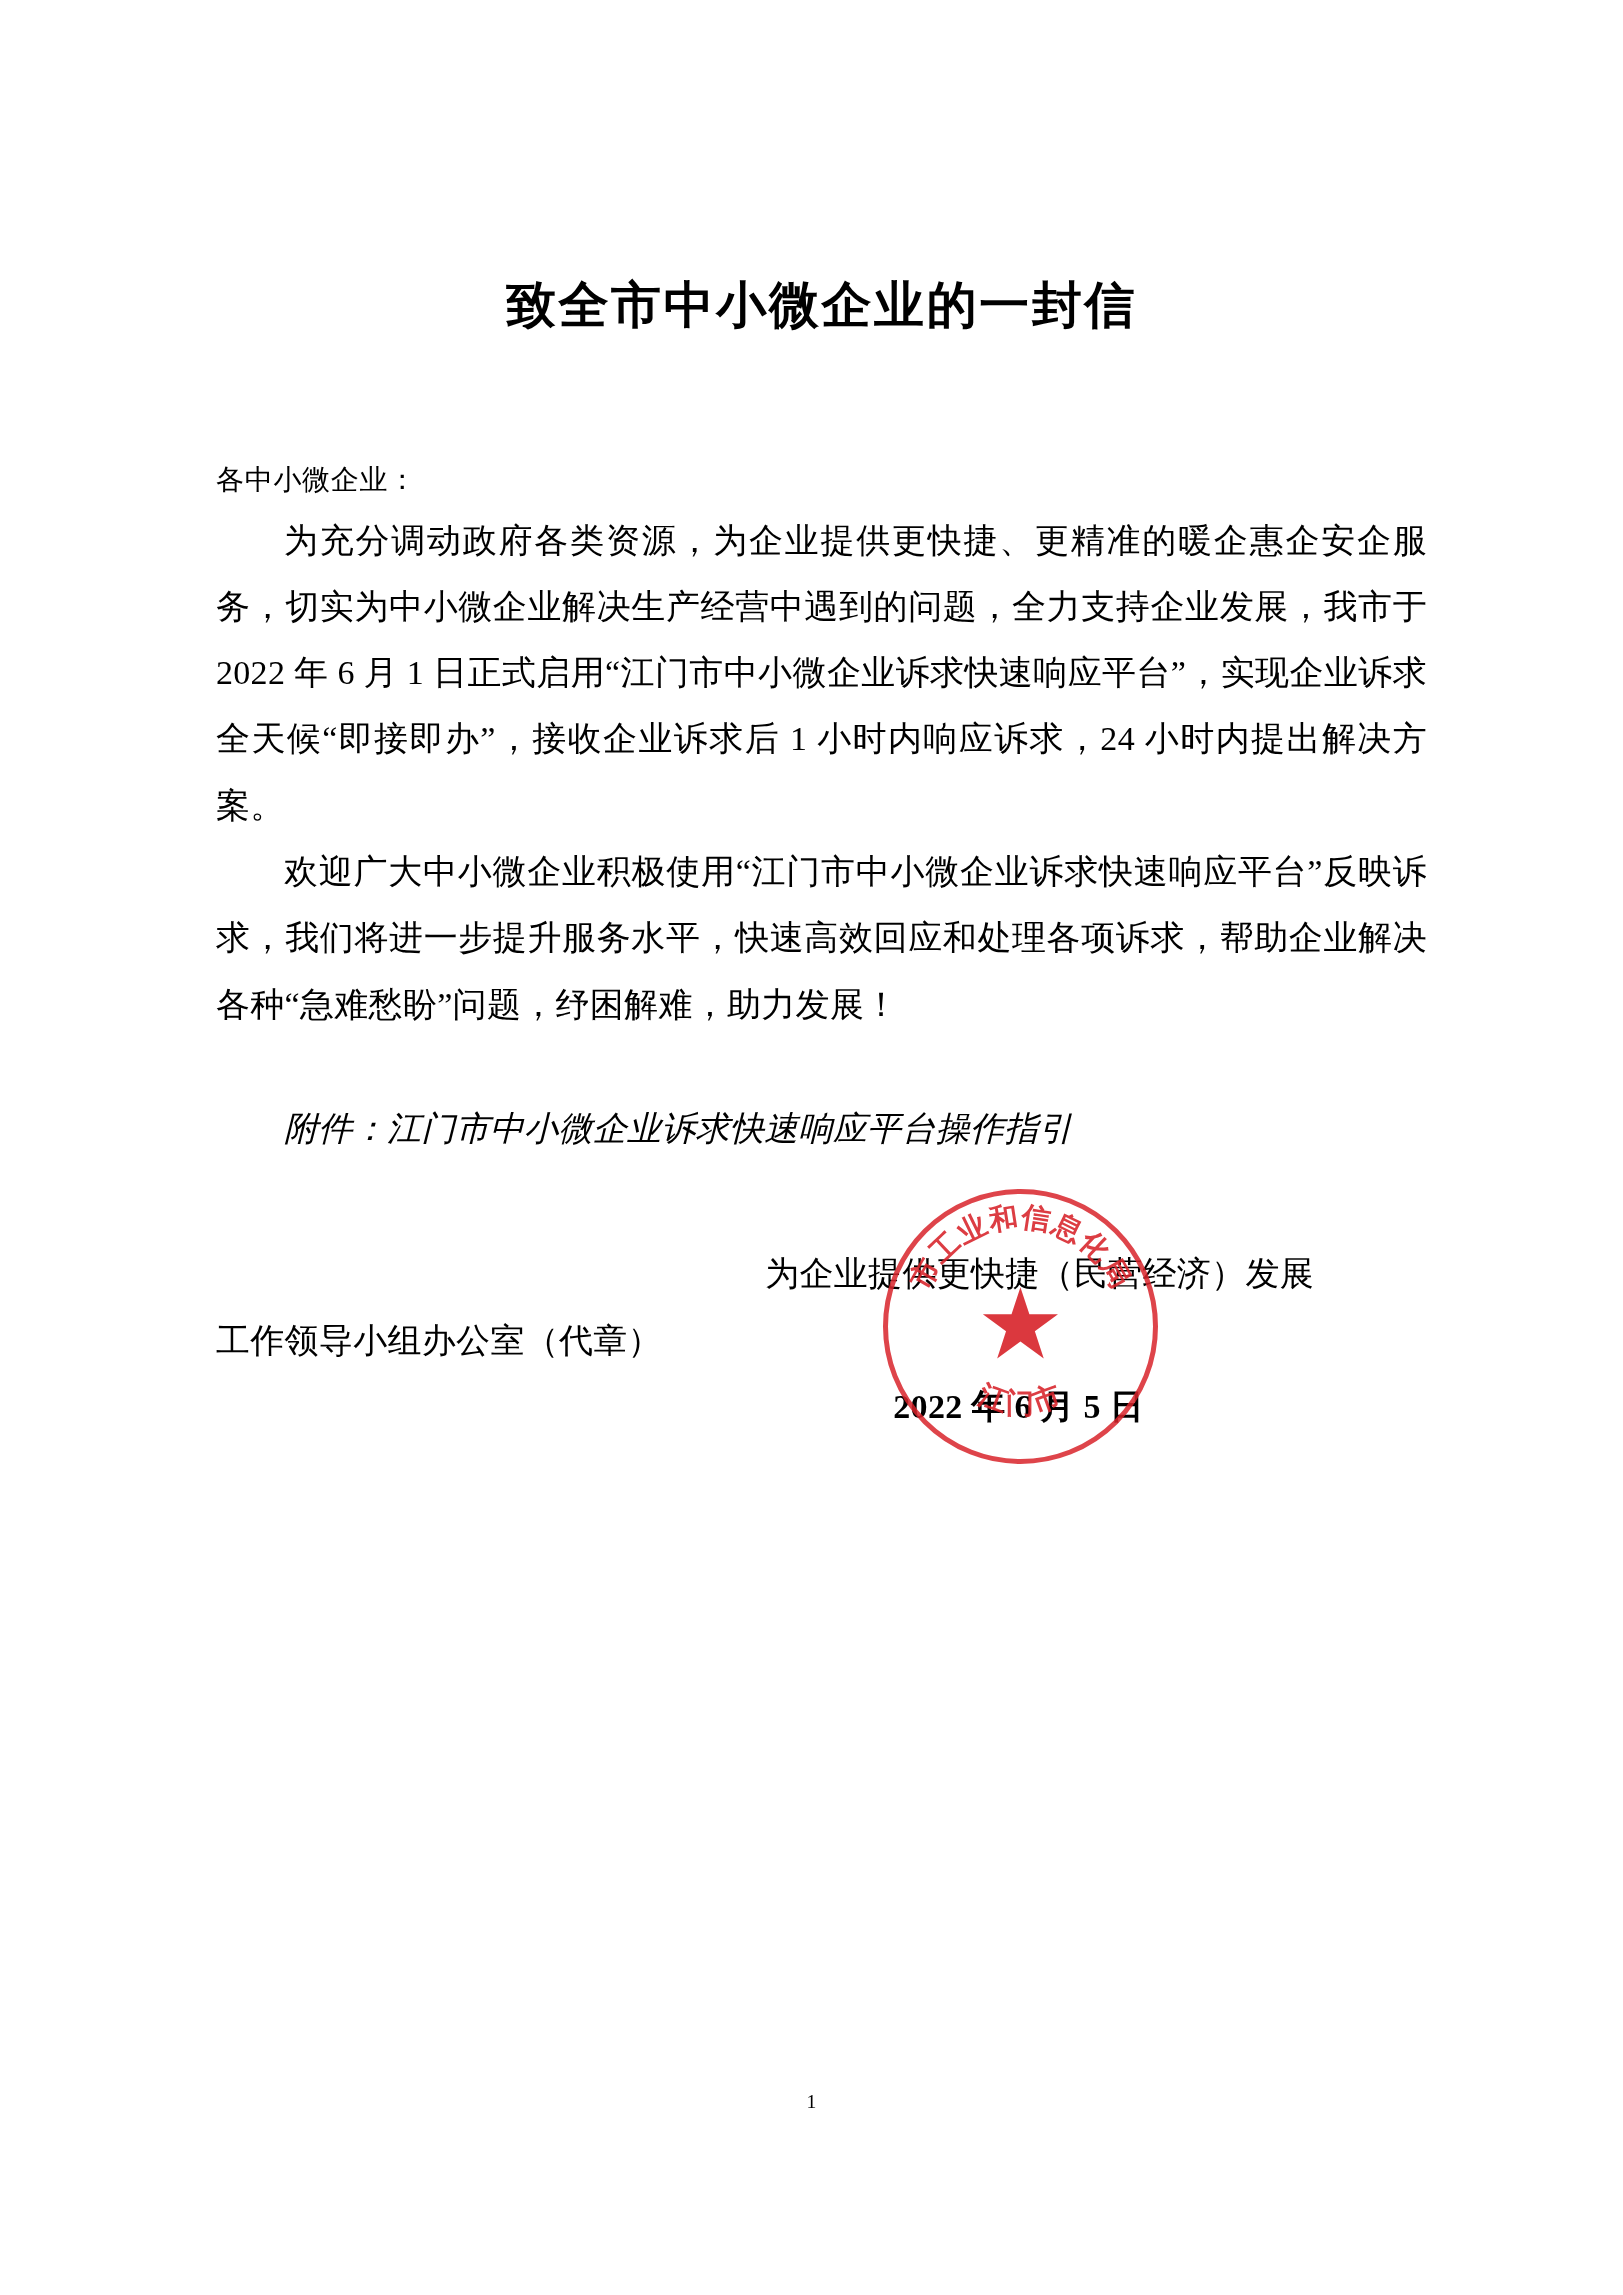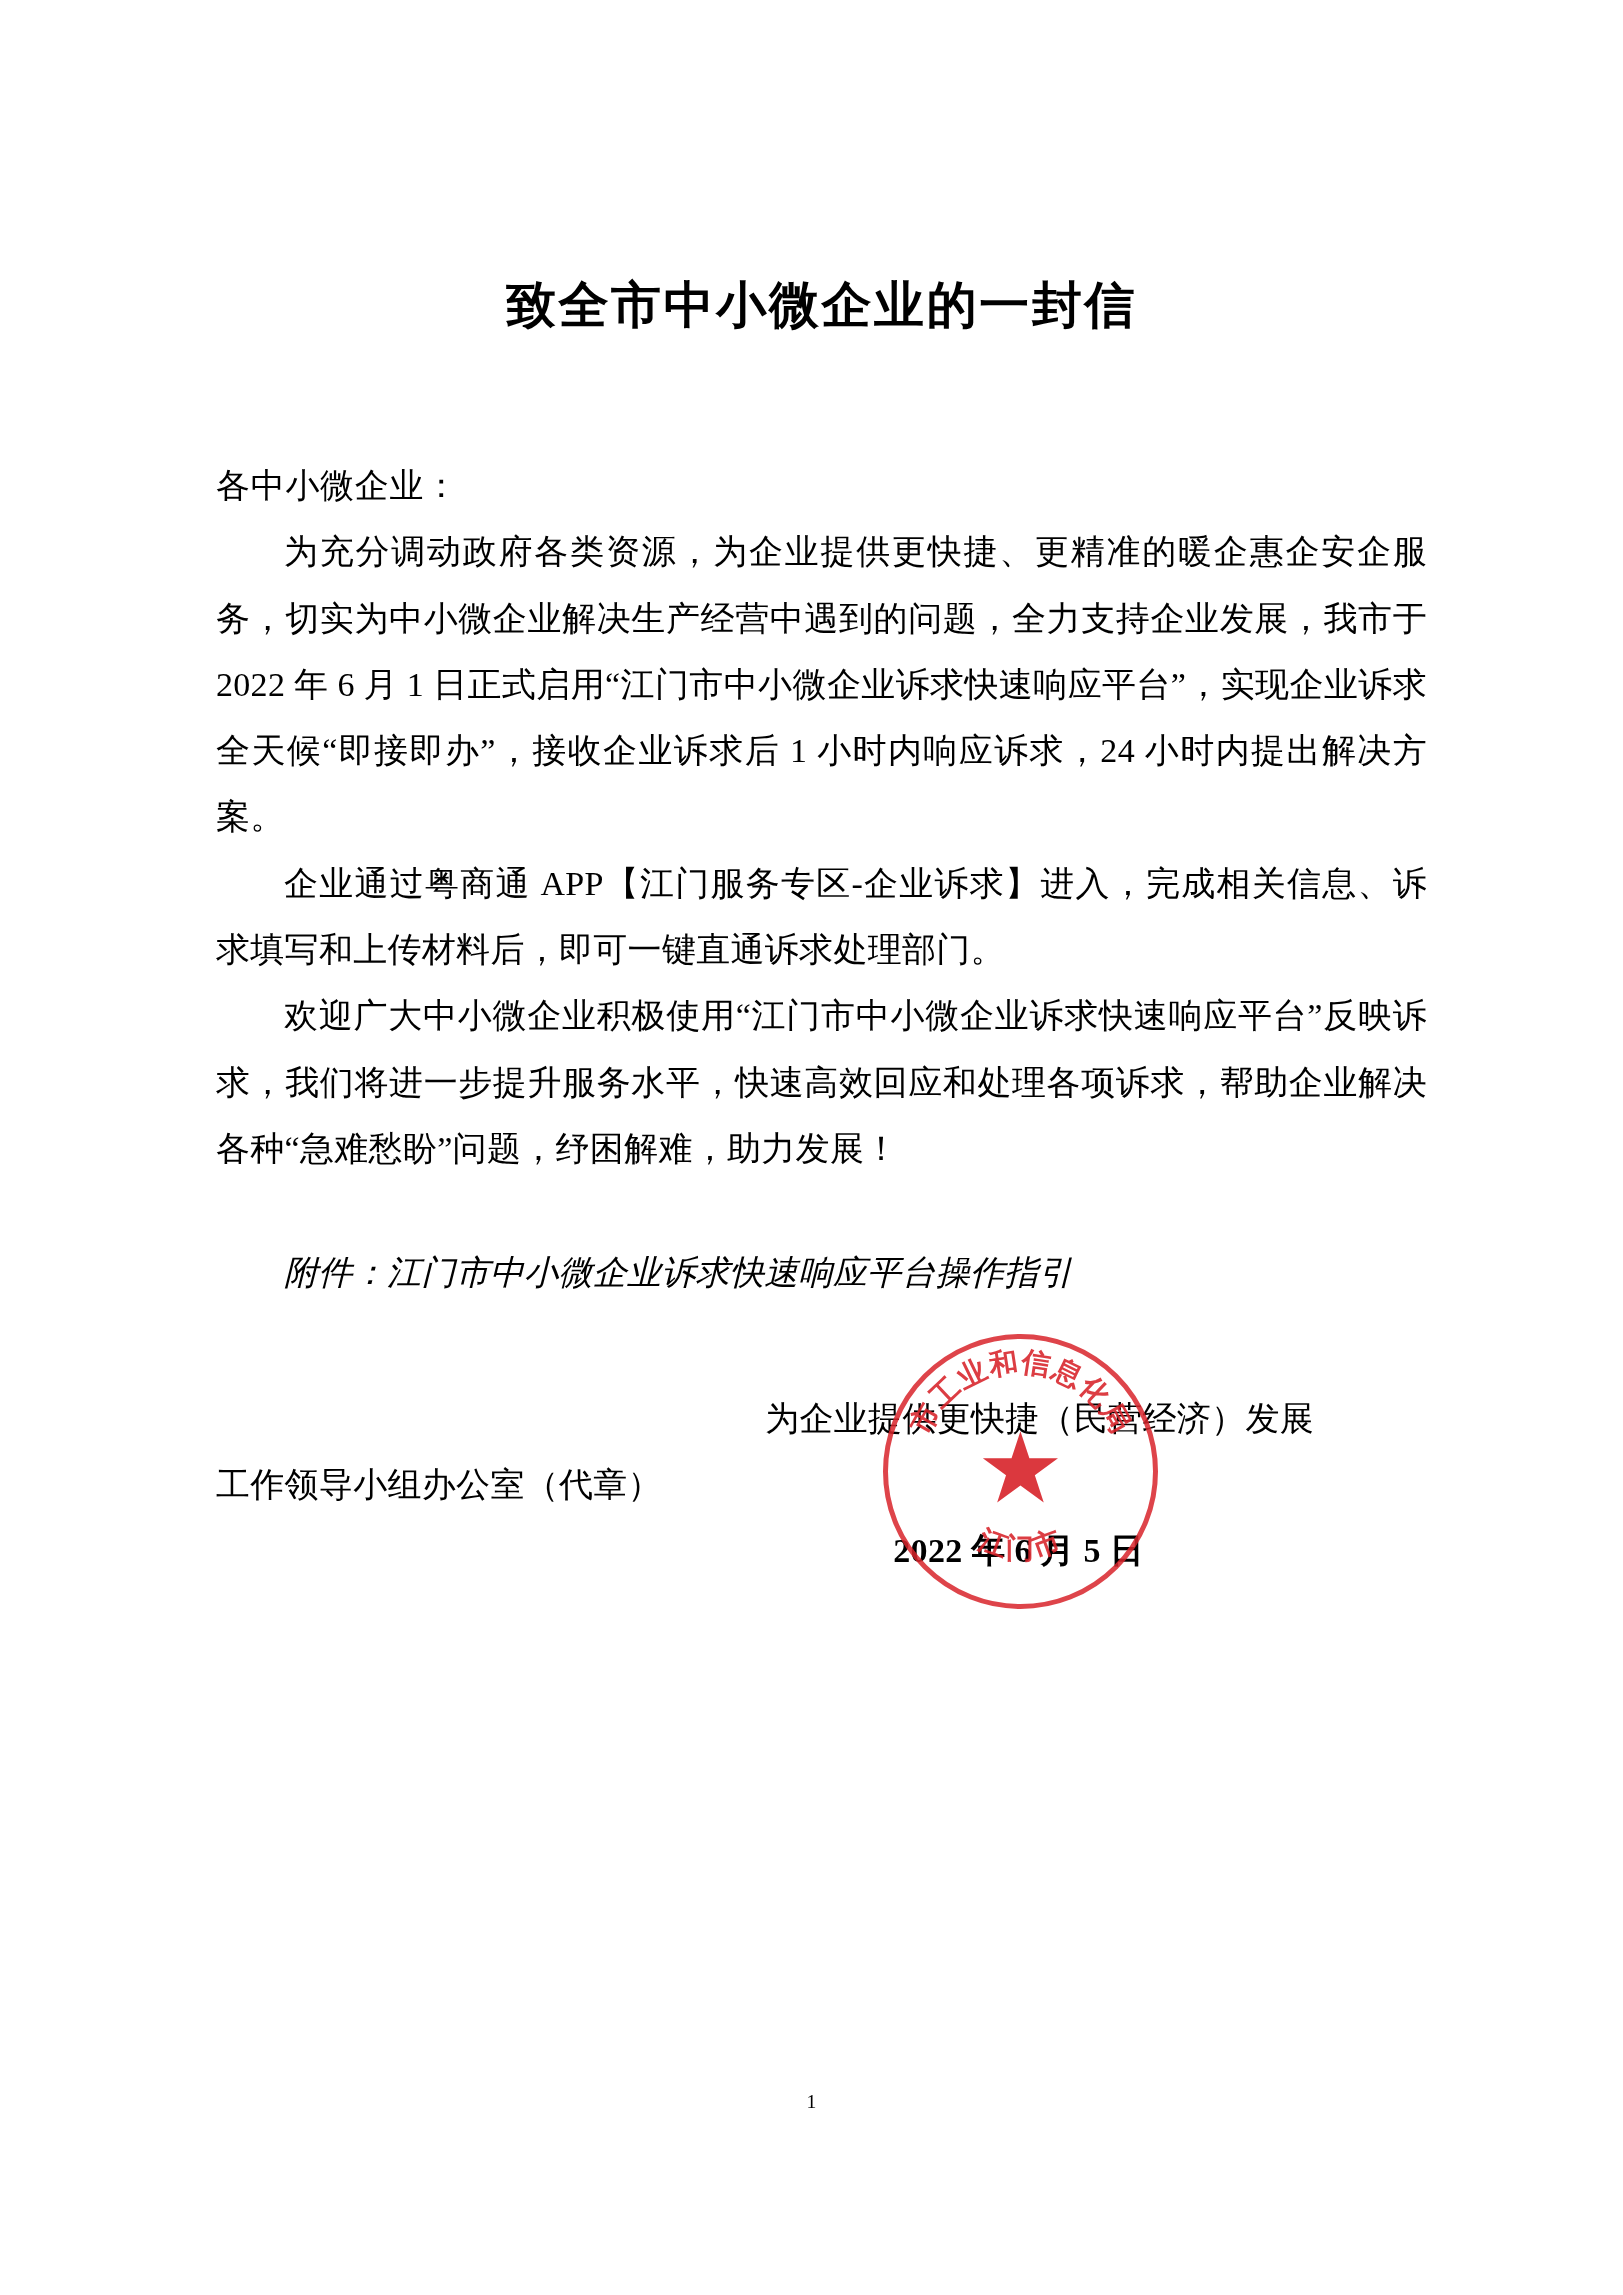--- a/index.html
+++ b/index.html
@@ -30,21 +30,21 @@
     text-align: center;
     font-size: 50px;
     font-weight: bold;
     letter-spacing: 2.6px;
     margin-top: 275px;
     margin-bottom: 0;
     line-height: 1.2;
     font-family: "Liberation Serif", "DejaVu Serif", serif;
   }
   .salutation {
-    font-size: 34px;
+    font-size: 28px;
     line-height: 1.95;
     margin-top: 118px;
     letter-spacing: 0.7px;
   }
   .para {
     font-size: 34px;
     line-height: 1.95;
     text-align: justify;
     text-justify: inter-ideograph;
     text-indent: 68px;
@@ -142,21 +142,20 @@
 <div class="page">
 
   <div class="content">
 
     <h1 class="doc-title">致全市中小微企业的一封信</h1>
 
     <div class="salutation">各中小微企业：</div>
 
     <p class="para">为充分调动政府各类资源，为企业提供更快捷、更精准的暖企惠企安企服务，切实为中小微企业解决生产经营中遇到的问题，全力支持企业发展，我市于 2022 年 6 月 1 日正式启用“江门市中小微企业诉求快速响应平台”，实现企业诉求全天候“即接即办”，接收企业诉求后 1 小时内响应诉求，24 小时内提出解决方案。</p>
 
-    <p class="para gap">企业通过粤商通 APP【江门服务专区-企业诉求】进入，完成相关信息、诉求填写和上传材料后，即可一键直通诉求处理部门。</p>
 
     <p class="para gap">欢迎广大中小微企业积极使用“江门市中小微企业诉求快速响应平台”反映诉求，我们将进一步提升服务水平，快速高效回应和处理各项诉求，帮助企业解决各种“急难愁盼”问题，纾困解难，助力发展！</p>
 
     <div class="attachment">附件：江门市中小微企业诉求快速响应平台操作指引</div>
 
     <div class="signature-block">
 
       <div class="seal">
         <div class="seal-ring"></div>
         <svg class="seal-text-svg" viewBox="0 0 420 420" style="font-size:52px">

